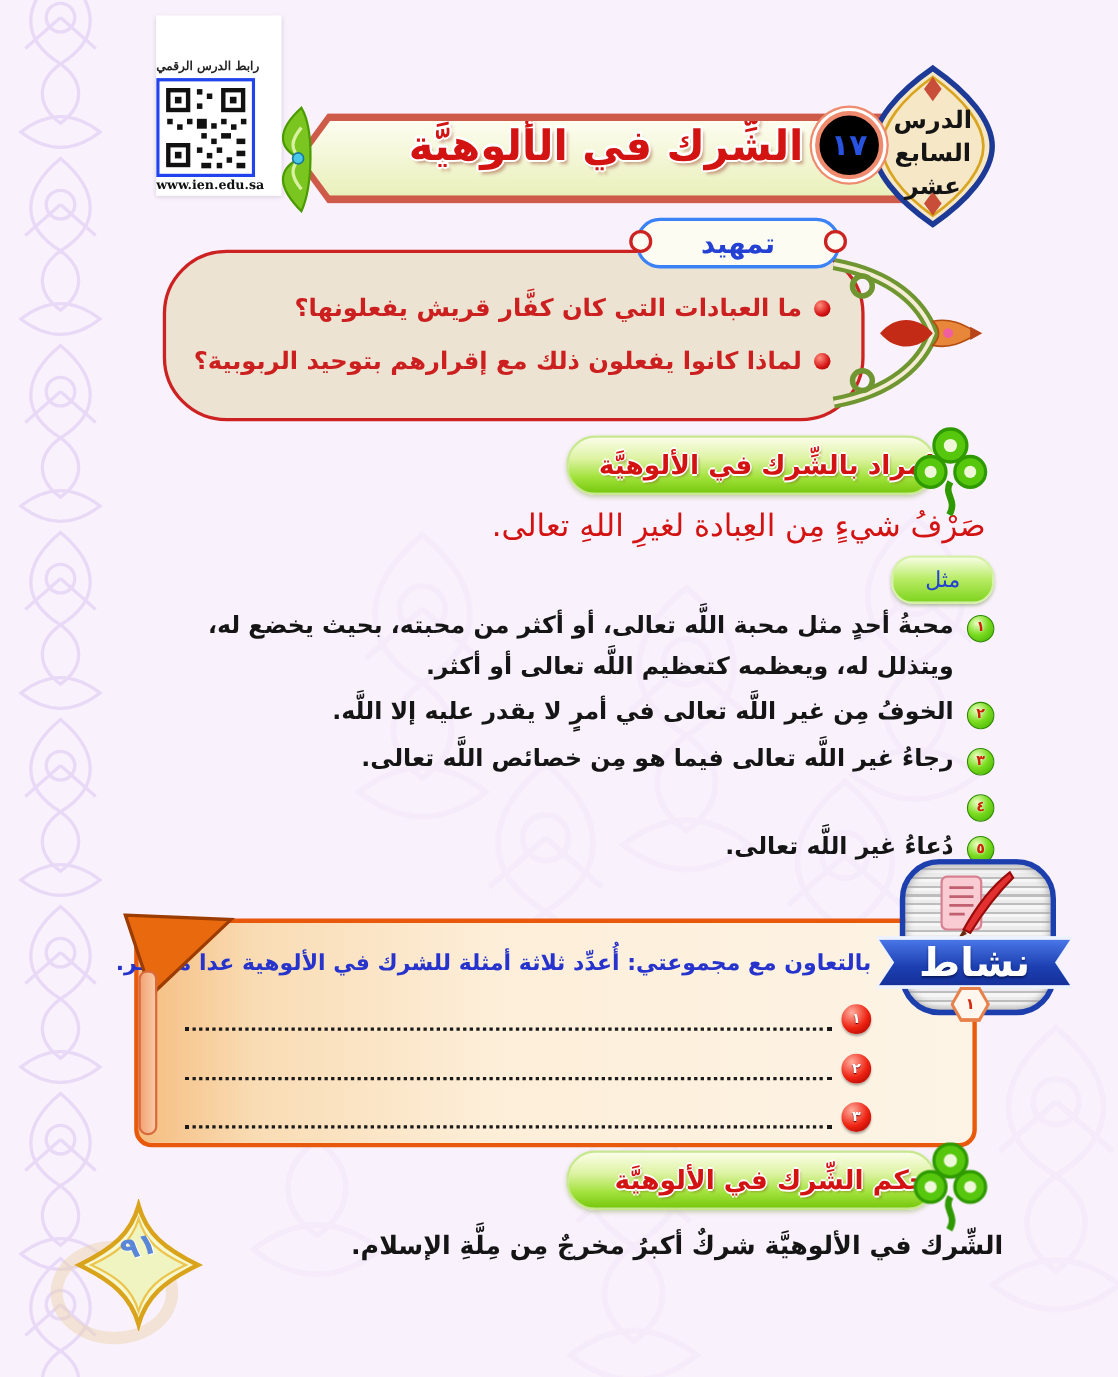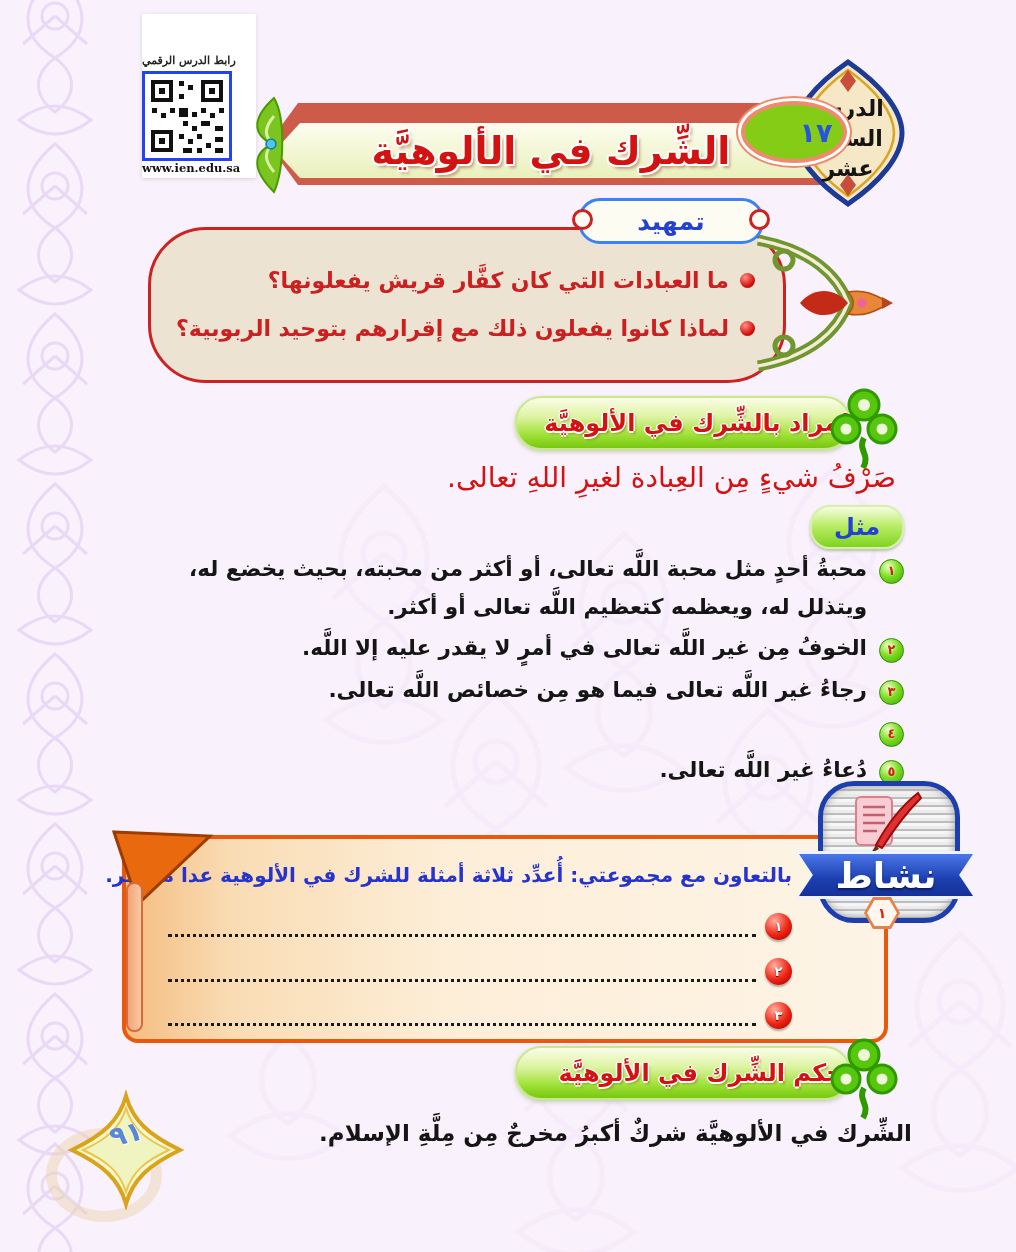--- a/index.html
+++ b/index.html
@@ -13,31 +13,31 @@
            align-items:flex-end;z-index:2;}
   .qr-caption{margin-top:40px;font-size:11px;font-weight:bold;color:#222;font-family:"DejaVu Serif",serif;}
   .qr-url{font-size:11.5px;font-weight:bold;color:#111;direction:ltr;font-family:"DejaVu Serif",serif;}
 
   
   .title-banner{left:268px;top:103px;width:566px;height:82px;z-index:1;
       clip-path:polygon(0 50%,30px 0,100% 0,100% 100%,30px 100%);background:#ce5a49;}
   .title-banner-inner{position:absolute;inset:7px;
       clip-path:polygon(0 50%,25px 0,100% 0,100% 100%,25px 100%);
       background:linear-gradient(180deg,#fdfdf0 0%,#f4f7d8 45%,#e9f0bb 100%);
-      display:flex;align-items:center;justify-content:center;margin-top:13px;}
+      display:flex;justify-content:center;}
   .title-text{font-size:38px;font-weight:bold;color:#d31212;letter-spacing:.5px;
       text-shadow:-2px 0 #fff,2px 0 #fff,0 -2px #fff,0 2px #fff,
                   -1.5px -1.5px #fff,1.5px -1.5px #fff,-1.5px 1.5px #fff,1.5px 1.5px #fff,
                   3px 4px 3px rgba(150,60,40,.45);}
 
   
-  .lesson-number{left:741px;top:101px;width:54px;height:54px;border-radius:50%;background:#84cc16;
+  .lesson-number{left:741px;top:101px;width:54px;height:54px;border-radius:50%;background:#000000;
       border:4px solid #ef8a6e;box-shadow:0 0 0 3px #fff,0 0 0 5px #ef8a6e;
       display:flex;align-items:center;justify-content:center;z-index:3;
-      color:#2753e0;font-size:27px;font-weight:bold;padding-left:44px;}
+      color:#2753e0;font-size:27px;font-weight:bold;}
 
   
   .tamheed-box{left:148px;top:227px;width:632px;height:150px;background:#ece3d3;
       border:3px solid #cc2222;border-radius:58px;z-index:1;}
   .tamheed-pill{left:578px;top:198px;width:180px;height:40px;background:#fcfcf2;
       border:3px solid #3b82f6;border-radius:22px;display:flex;align-items:center;justify-content:center;
       z-index:4;color:#2441d4;font-size:25px;font-weight:bold;}
   .pill-curl{position:absolute;top:8px;width:15px;height:15px;border:3px solid #cc2222;border-radius:50%;background:#fcfcf2;}
   .pill-curl.r{right:-9px;} .pill-curl.l{left:-9px;}
   .question-row{position:absolute;right:28px;display:flex;align-items:center;gap:11px;
@@ -52,21 +52,21 @@
       display:flex;align-items:center;justify-content:center;z-index:1;}
   .section-heading{font-size:24px;font-weight:bold;color:#d31212;padding-left:36px;white-space:nowrap;
       text-shadow:-1.5px 0 #fff,1.5px 0 #fff,0 -1.5px #fff,0 1.5px #fff,2px 3px 2px rgba(120,90,20,.4);}
 
   .definition{right:120px;top:461px;font-size:28px;font-weight:normal;color:#d31212;white-space:nowrap;z-index:1;}
 
   .example-button{right:112px;top:505px;width:90px;height:40px;border-radius:20px;
       background:linear-gradient(180deg,#f6fde2,#b9ec66 48%,#7fd41f);
       border:2px solid #d6f0a8;box-shadow:0 2px 3px rgba(60,100,20,.35);
       display:flex;align-items:center;justify-content:center;
-      color:#2441d4;font-size:24px;font-weight:bold;z-index:1;text-align:center;}
+      color:#2441d4;font-size:20px;font-weight:normal;z-index:1;text-align:center;}
 
   
   .examples{right:112px;top:550px;width:792px;z-index:1;}
   .example-item{display:flex;align-items:flex-start;gap:12px;margin-bottom:4px;
       font-size:21.5px;font-weight:bold;color:#151515;line-height:1.75;text-align:right;}
   .num-dot{margin-top:9px;width:23px;height:23px;border-radius:50%;flex:0 0 auto;
       background:radial-gradient(circle at 35% 28%,#eaffc0,#7bdc20 48%,#3fae00);
       border:1px solid #2f8a00;display:flex;align-items:center;justify-content:center;
       color:#cc2200;font-size:13px;font-weight:bold;text-shadow:0 0 2px #fff;}
 

